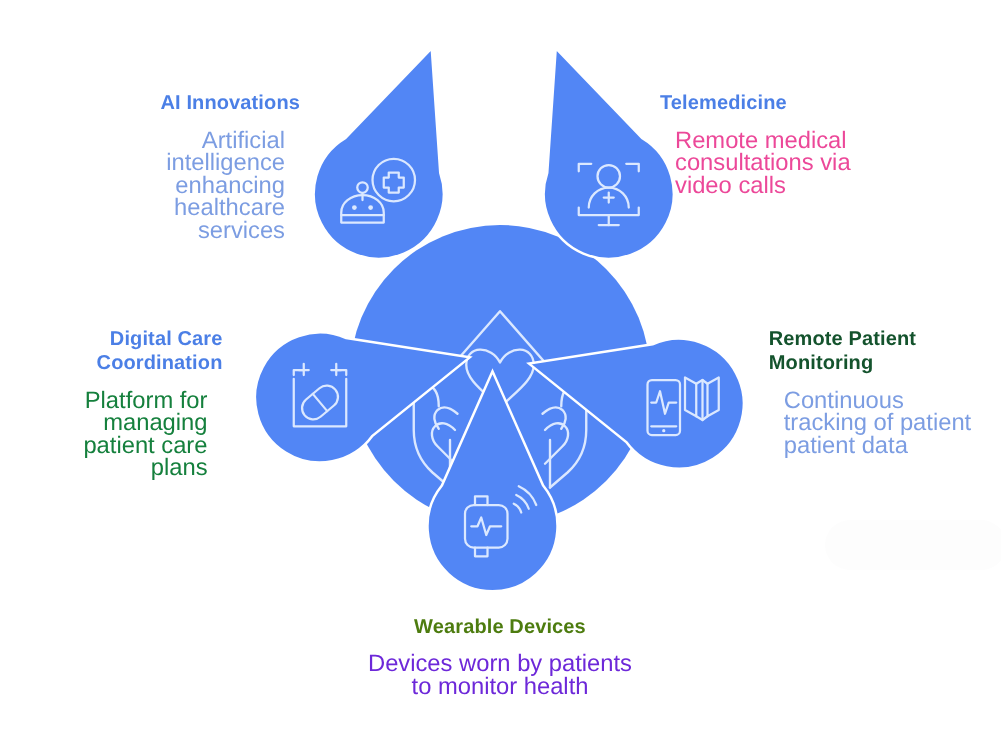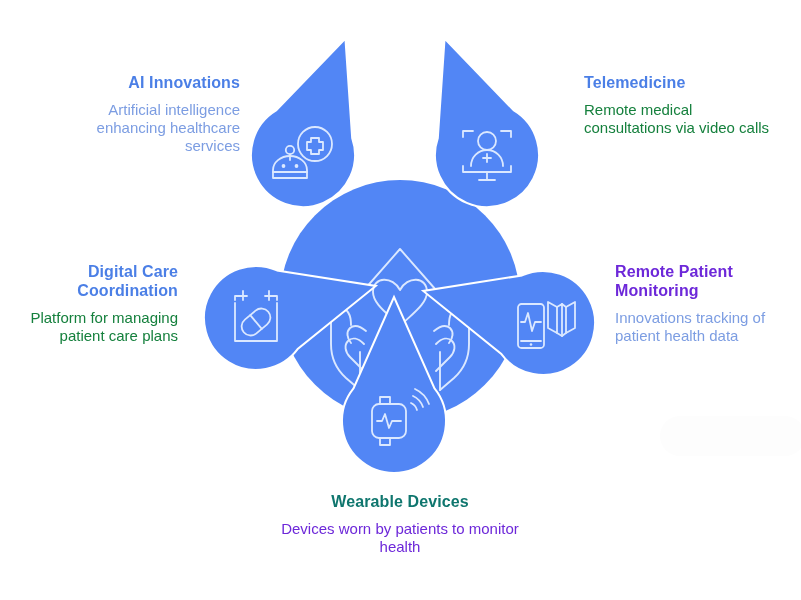--- a/index.html
+++ b/index.html
@@ -37,36 +37,36 @@
     position: absolute;
   }
   .label-title {
     font-size: 16px;
     font-weight: bold;
     line-height: 19px;
     margin: 0 0 9px 0;
     letter-spacing: 0.1px;
   }
   .label-desc {
-    font-size: 15px;
+    font-size: 19px;
     font-weight: normal;
     line-height: 18px;
-    margin: 0;
+    margin: 12px;
   }
 
   .align-right  { text-align: right; }
   .align-left   { text-align: left; }
   .align-center { text-align: center; }
 
   
   #block-ai {
     left: 60px;  top: 73px;  width: 180px;
   }
   #block-telemedicine {
-    left: 584px; top: 73px;  width: 190px;
+    left: 528px; top: 73px;  width: 190px;
   }
   #block-digital {
     left: 18px;  top: 262px; width: 160px;
   }
   #block-remote {
     left: 615px; top: 262px; width: 178px;
   }
   #block-wearable {
     left: 275px; top: 492px; width: 250px;
   }
@@ -244,33 +244,33 @@
     </g>
   </svg>
 
   <div class="label-block align-right" id="block-ai">
     <div class="label-title" style="color:#4b7fe6">AI Innovations</div>
     <div class="label-desc" style="color:#7c9de2">Artificial intelligence enhancing healthcare services</div>
   </div>
 
   <div class="label-block align-left" id="block-telemedicine">
     <div class="label-title" style="color:#4b7fe6">Telemedicine</div>
-    <div class="label-desc" style="color:#15803d">Remote medical consultations via video calls</div>
+    <div class="label-desc" style="color:#ec4899">Remote medical consultations via video calls</div>
   </div>
 
   <div class="label-block align-right" id="block-digital">
     <div class="label-title" style="color:#4b7fe6">Digital Care Coordination</div>
     <div class="label-desc" style="color:#15803d">Platform for managing patient care plans</div>
   </div>
 
   <div class="label-block align-left" id="block-remote">
-    <div class="label-title" style="color:#6d28d9">Remote Patient Monitoring</div>
-    <div class="label-desc" style="color:#7c9de2">Innovations tracking of patient health data</div>
+    <div class="label-title" style="color:#14532d">Remote Patient Monitoring</div>
+    <div class="label-desc" style="color:#7c9de2">Continuous tracking of patient patient data</div>
   </div>
 
   <div class="label-block align-center" id="block-wearable">
-    <div class="label-title" style="color:#0f766e">Wearable Devices</div>
+    <div class="label-title" style="color:#4d7c0f">Wearable Devices</div>
     <div class="label-desc" style="color:#6d28d9">Devices worn by patients to monitor health</div>
   </div>
 
   <div id="watermark"></div>
 
 </div>
 
 </body></html>

